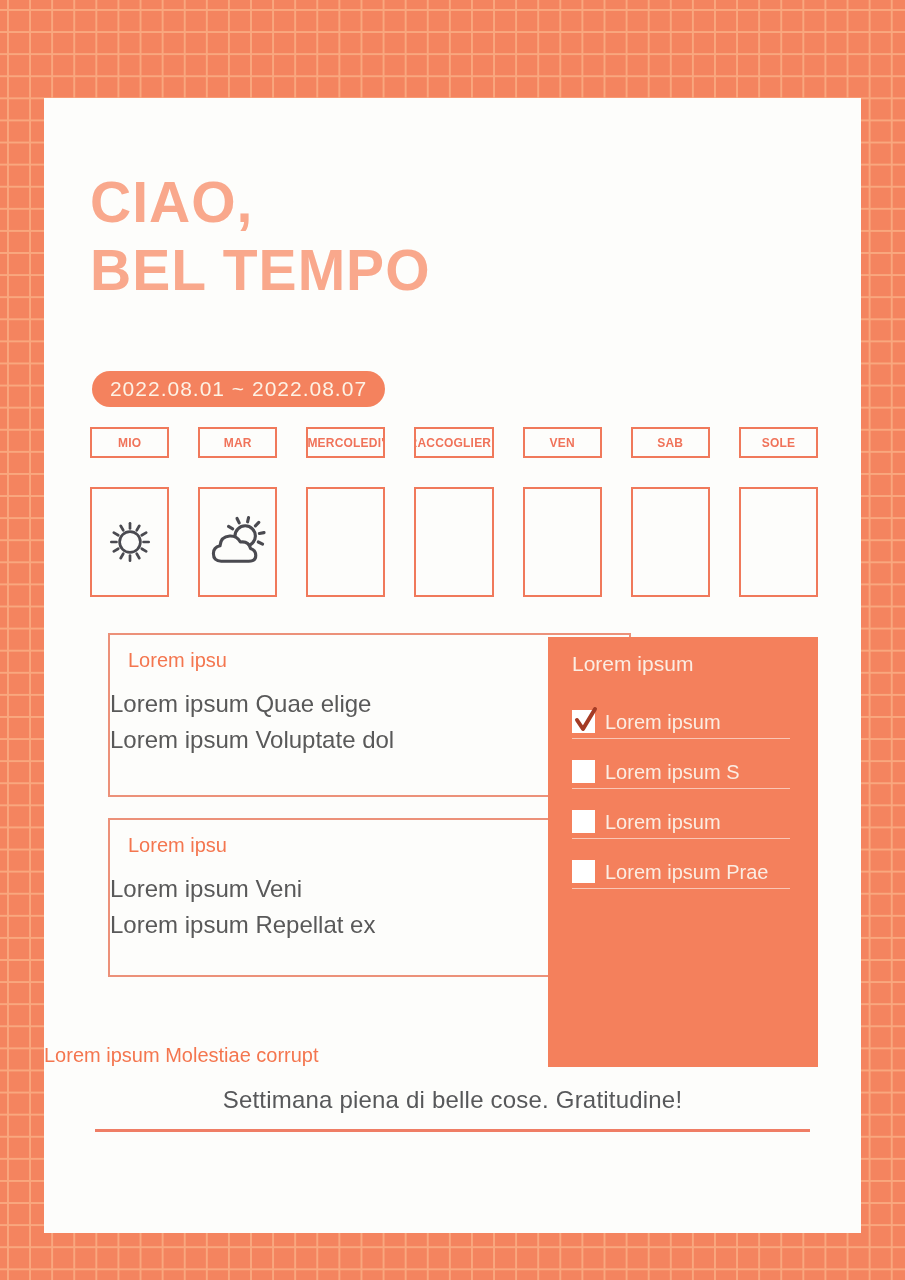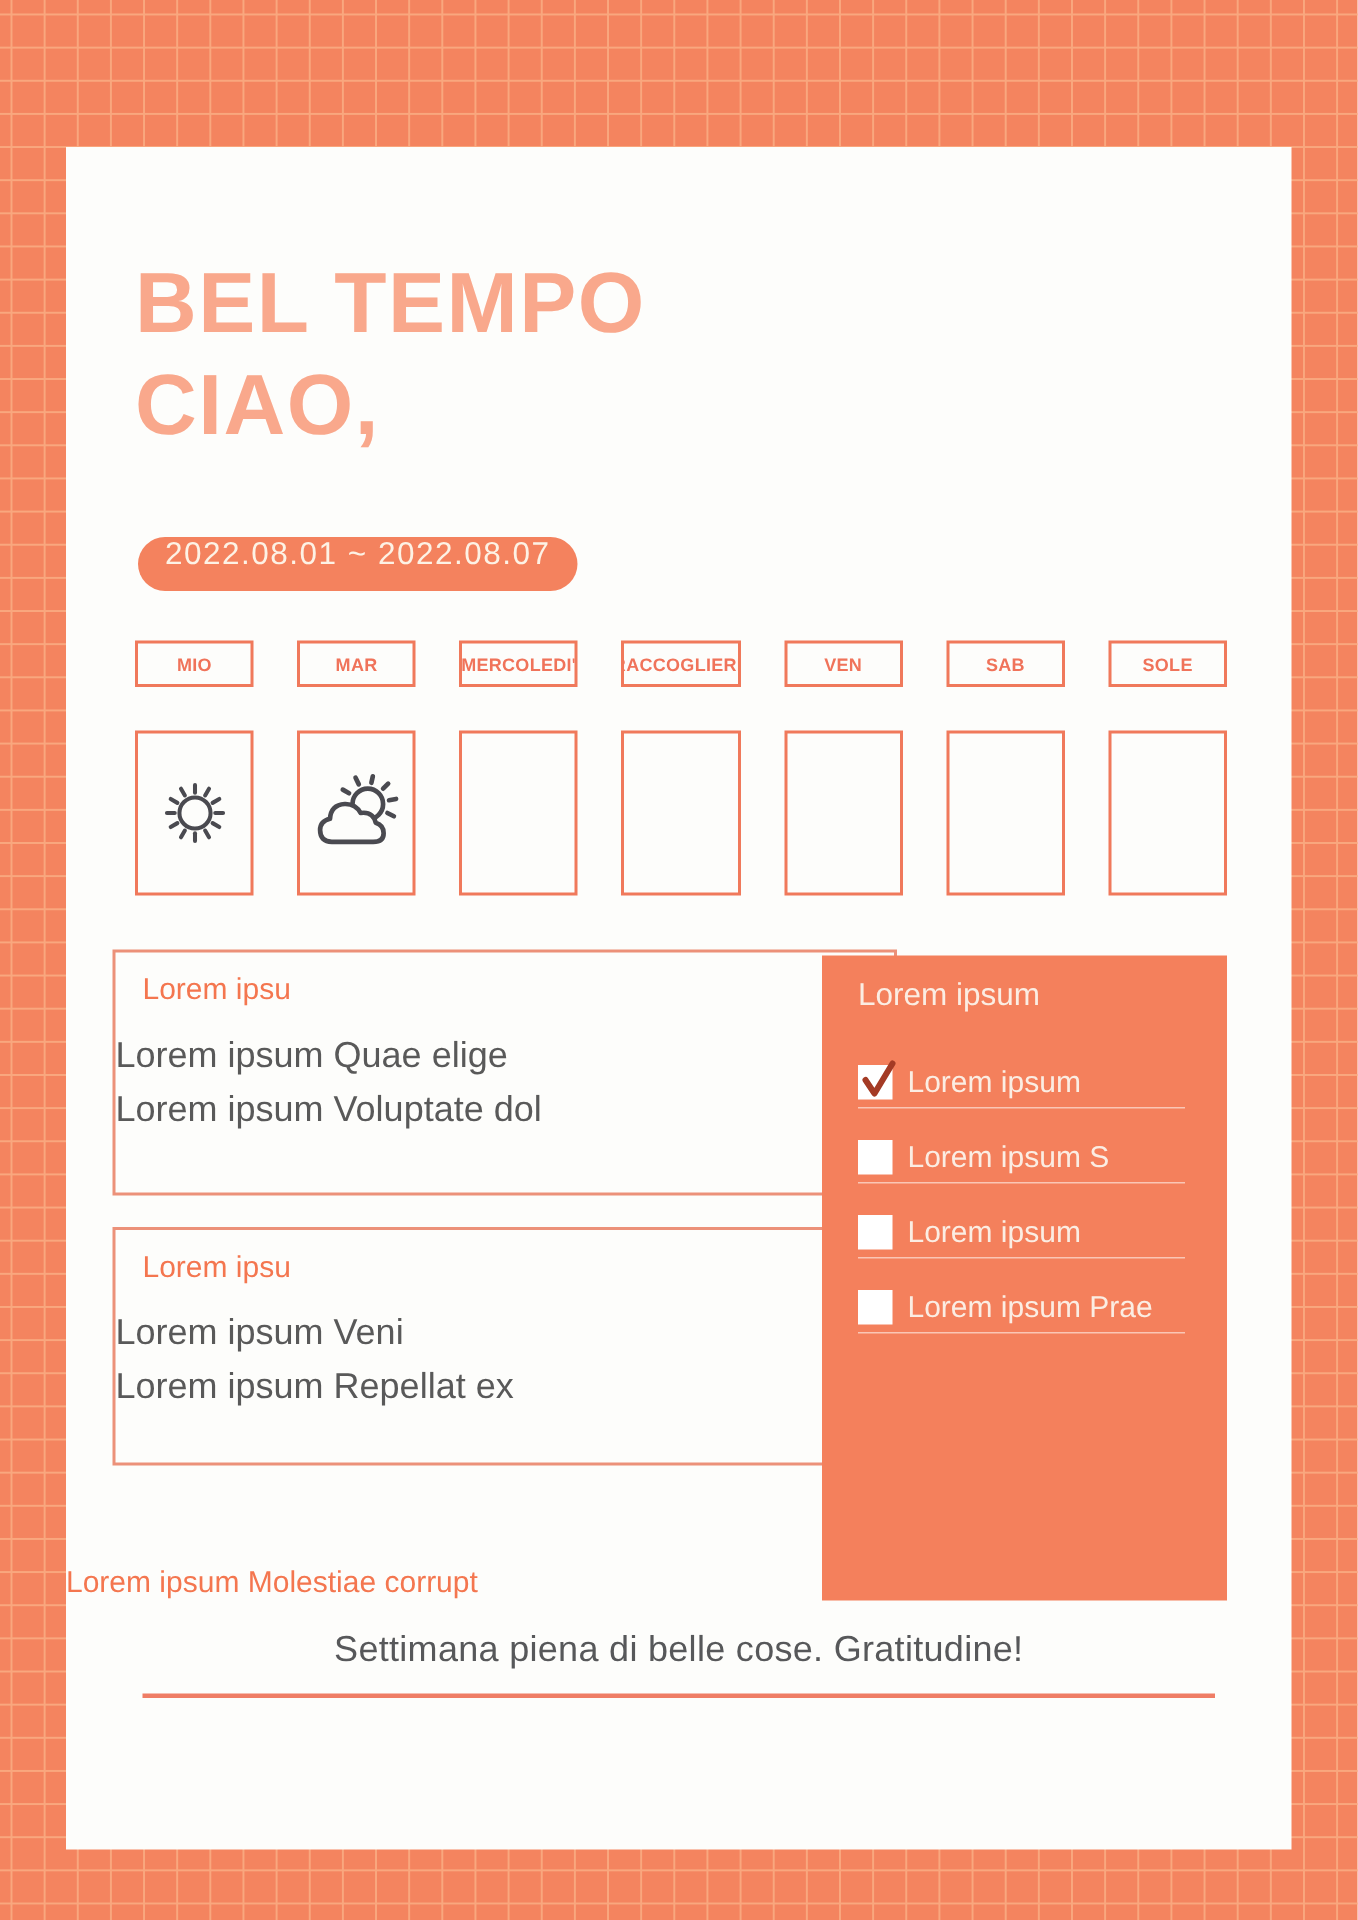--- a/index.html
+++ b/index.html
@@ -37,42 +37,42 @@
   .card{
     position:absolute; left:44px; top:98px; width:817px; height:1135px;
     background:var(--card);
   }
   .title{
     position:absolute; left:46px; top:70px;
     font-size:57px; font-weight:700; line-height:68px;
     letter-spacing:1px; color:var(--title);
   }
   .date-pill{
-    position:absolute; left:48px; top:260px; width:293px; height:36px;
+    position:absolute; left:48px; top:273px; width:293px; height:36px;
     background:var(--pill); border-radius:18px;
-    display:flex; align-items:flex-start; justify-content:center;
+    display:flex; align-items:center; justify-content:center;
     color:var(--pill-text); font-size:21px; letter-spacing:1px;
   }
   .cal-table{
     position:absolute; left:46px; top:329px; width:728px;
     display:grid; grid-template-columns:repeat(7,1fr);
     column-gap:3px; row-gap:4px;gap:29px;
   }
   .cal-head{
     border:2px solid var(--table-border); height:31px;
     display:flex; align-items:center; justify-content:center;
     color:var(--header-text); font-size:12px; font-weight:700; letter-spacing:0.2px;
     white-space:nowrap; overflow:hidden;
   }
   .cal-cell{
     border:2px solid var(--table-border); height:110px;
     display:flex; align-items:center; justify-content:center;
   }
   .note-box{
-    position:absolute; left:31px; width:523px;
+    position:absolute; left:64px; width:523px;
     border:2px solid var(--box-border); background:var(--card);
   }
   .note-box.first{top:535px; height:164px;}
   .note-box.second{top:720px; height:159px;}
   .note-label{
     padding:14px 0 0 18px; color:var(--accent); font-size:20px;
   }
   .note-body{
     margin-top:14px; text-align:left;
     color:var(--body-text); font-size:24px; line-height:36px;
@@ -115,22 +115,22 @@
     background:var(--rule);
   }
   svg{display:block;}
 </style>
 </head>
 <body>
 
 <div class="card">
 
   <div class="title">
+    <div>CIAO,</div>
     <div>BEL TEMPO</div>
-    <div>CIAO,</div>
   </div>
 
   <div class="date-pill">
     <span>2022.08.01 ~ 2022.08.07</span>
   </div>
 
   <div class="cal-table">
     <div class="cal-head">MIO</div>
     <div class="cal-head">MAR</div>
     <div class="cal-head">MERCOLEDI'</div>

